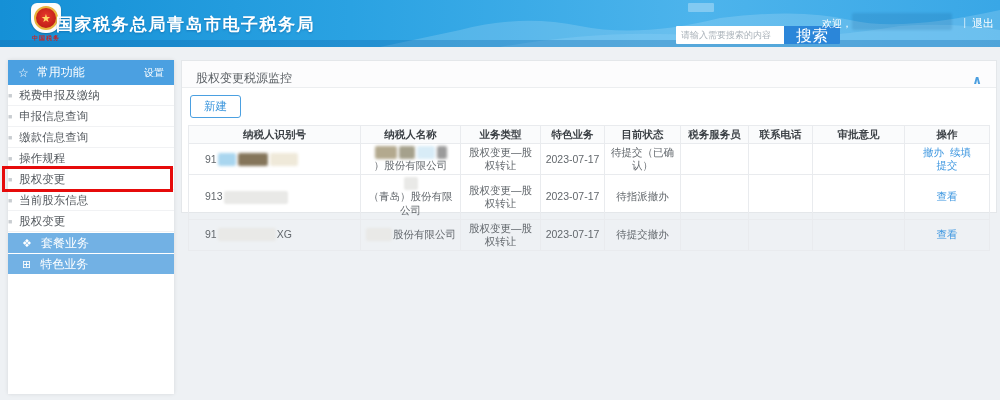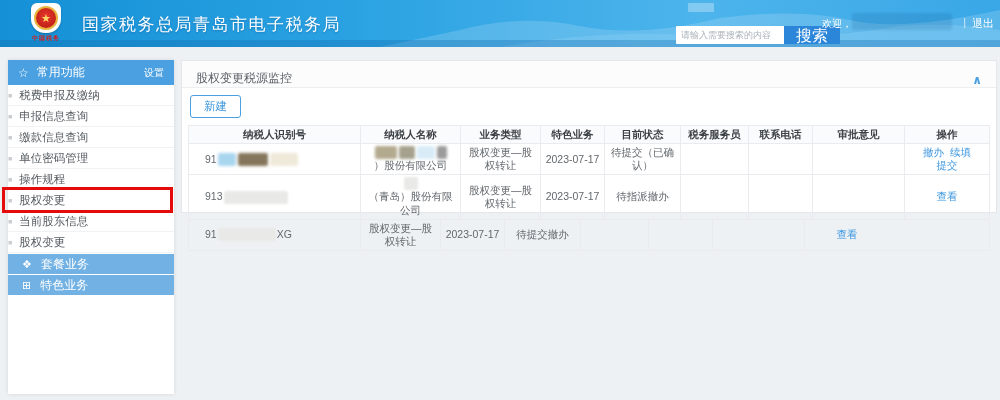--- a/index.html
+++ b/index.html
@@ -8,21 +8,21 @@
 
   
   .top-header { position:absolute; left:0; top:0; width:1000px; height:47px;
     background:linear-gradient(90deg,#1590d6 0%,#2aa2e2 35%,#4db4ec 70%,#39a7e6 100%); overflow:hidden; }
   .top-header .waves { position:absolute; right:0; top:0; height:47px; width:620px; }
   .header-strip { position:absolute; left:0; top:40px; width:1000px; height:7px; background:rgba(16,102,170,0.30); }
   .logo-wrap { position:absolute; left:28px; top:3px; width:36px; text-align:center; }
   .logo-shield { width:30px; height:30px; margin:0 auto; background:#fdfdfb; border-radius:6px 6px 14px 14px; display:flex; align-items:center; justify-content:center; box-shadow:0 1px 2px rgba(0,0,0,.25); }
   .logo-circle { width:24px; height:24px; border-radius:50%; background:radial-gradient(circle at 50% 42%,#e8392c 0%,#c01f17 75%); border:2px solid #e8b43c; color:#ffd867; font-size:11px; line-height:20px; text-align:center; }
   .logo-caption { font-size:6px; color:#c22; margin-top:1px; letter-spacing:1px; font-weight:bold; }
-  .site-title { position:absolute; left:82px; top:13px; color:#fff; font-size:17px; font-weight:normal; letter-spacing:1.5px; text-shadow:0 1px 2px rgba(0,60,120,.35); }
+  .site-title { position:absolute; left:56px; top:13px; color:#fff; font-size:17px; font-weight:bold; letter-spacing:1.5px; text-shadow:0 1px 2px rgba(0,60,120,.35); }
   .search-area { position:absolute; left:676px; top:26px; display:flex; }
   .search-input { width:108px; height:18px; border:none; font-size:9px; padding:0 5px; color:#333; background:#fff; border-radius:1px 0 0 1px; }
   .search-input::placeholder { color:#aab2b9; }
   .search-btn { height:18px; padding:0 12px; background:#2b86d9; color:#fff; border:none; font-size:16px; cursor:pointer; border-radius:0 1px 1px 0; }
   .redacted-badge { position:absolute; left:688px; top:3px; width:26px; height:9px; background:rgba(255,255,255,.30); border-radius:1px; filter:blur(.5px); }
   .welcome { position:absolute; left:822px; top:17px; color:#fff; font-size:10px; }
   .redacted-user { position:absolute; left:852px; top:13px; width:100px; height:17px; background:rgba(10,70,130,.14); filter:blur(1px); border-radius:2px; }
   .logout-wrap { position:absolute; right:6px; top:16px; color:#fff; font-size:11px; display:flex; gap:6px; }
   .logout-wrap .divider { opacity:.7; }
   .logout-link { cursor:pointer; }
@@ -104,24 +104,20 @@
   <div class="side-item">
     <span class="bullet">■</span>
     <span>申报信息查询</span>
   </div>
   <div class="side-item">
     <span class="bullet">■</span>
     <span>缴款信息查询</span>
   </div>
   <div class="side-item">
     <span class="bullet">■</span>
-    <span>单位密码管理</span>
-  </div>
-  <div class="side-item">
-    <span class="bullet">■</span>
     <span>操作规程</span>
   </div>
   <div class="side-item">
     <span class="bullet">■</span>
     <span>股权变更</span>
     <span class="red-box"></span>
   </div>
   <div class="side-item">
     <span class="bullet">■</span>
     <span>当前股东信息</span>
@@ -208,20 +204,24 @@
         <span class="action-link">查看</span>
       </div>
     </div>
 
     <div class="tr">
       <div class="td c0 idcell">
         <span>91</span>
         <span class="blk b-faint" style="width:58px"></span>
         <span>XG</span>
       </div>
+      <div class="td c1">
+        <span class="blk b-faint" style="width:26px"></span>
+        <span>股份有限公司</span>
+      </div>
       <div class="td c2">股权变更—股权转让</div>
       <div class="td c3">2023-07-17</div>
       <div class="td c4">待提交撤办</div>
       <div class="td c5"></div>
       <div class="td c6"></div>
       <div class="td c7"></div>
       <div class="td c8">
         <span class="action-link">查看</span>
       </div>
     </div>

